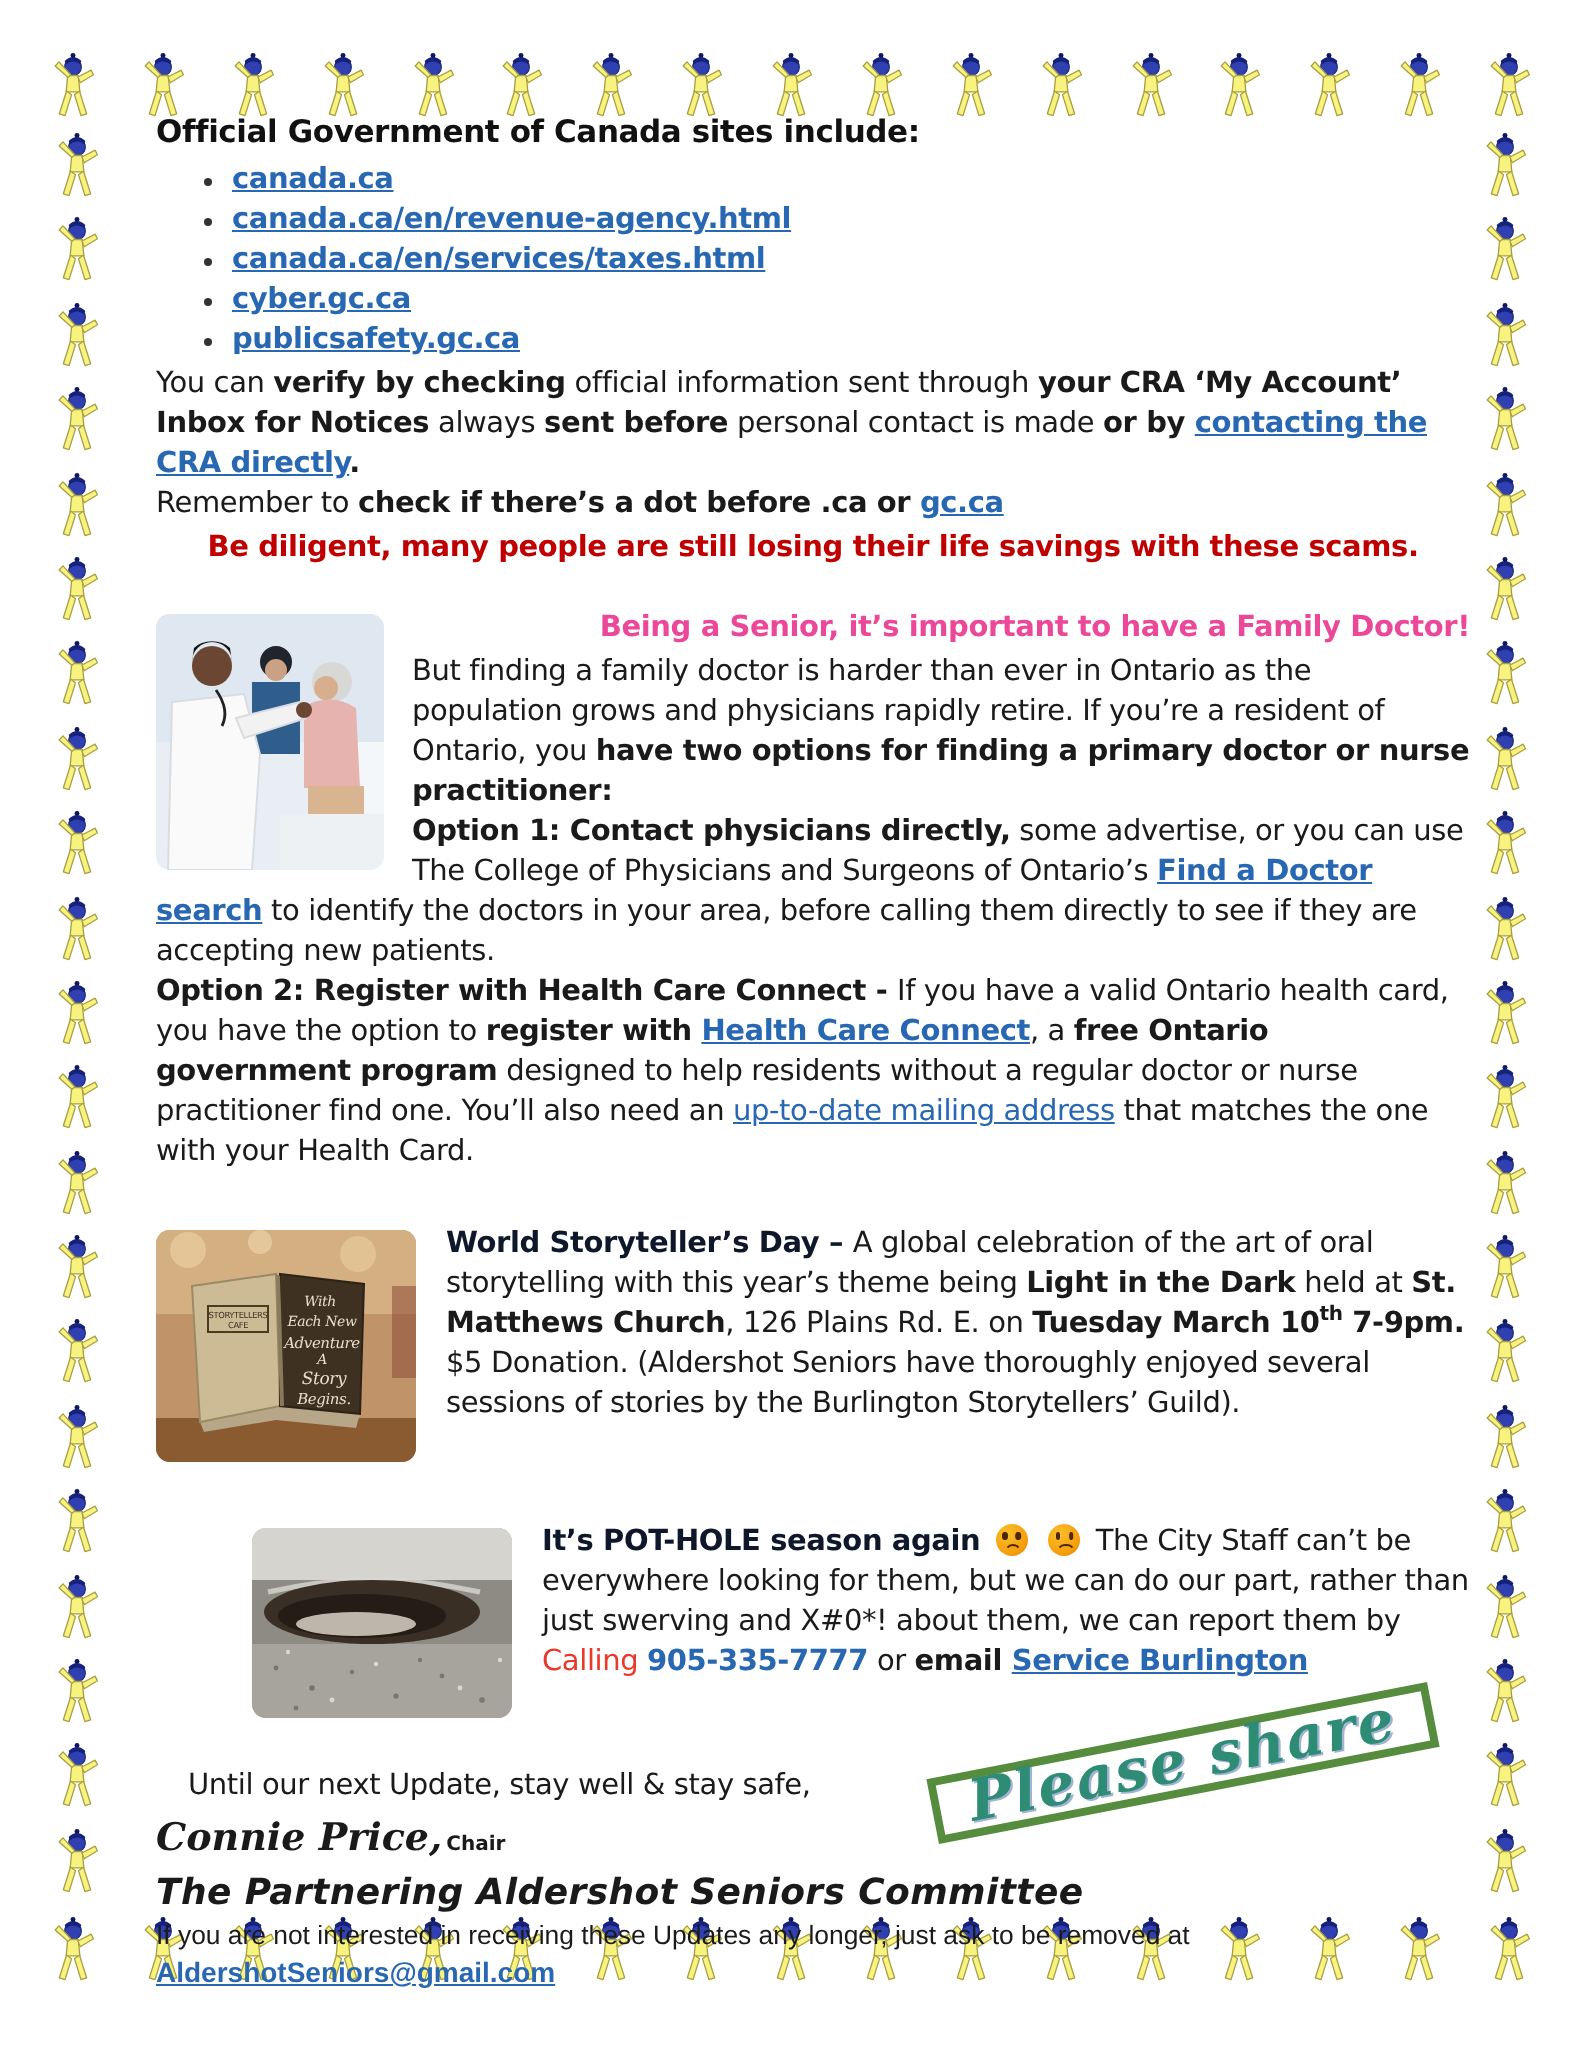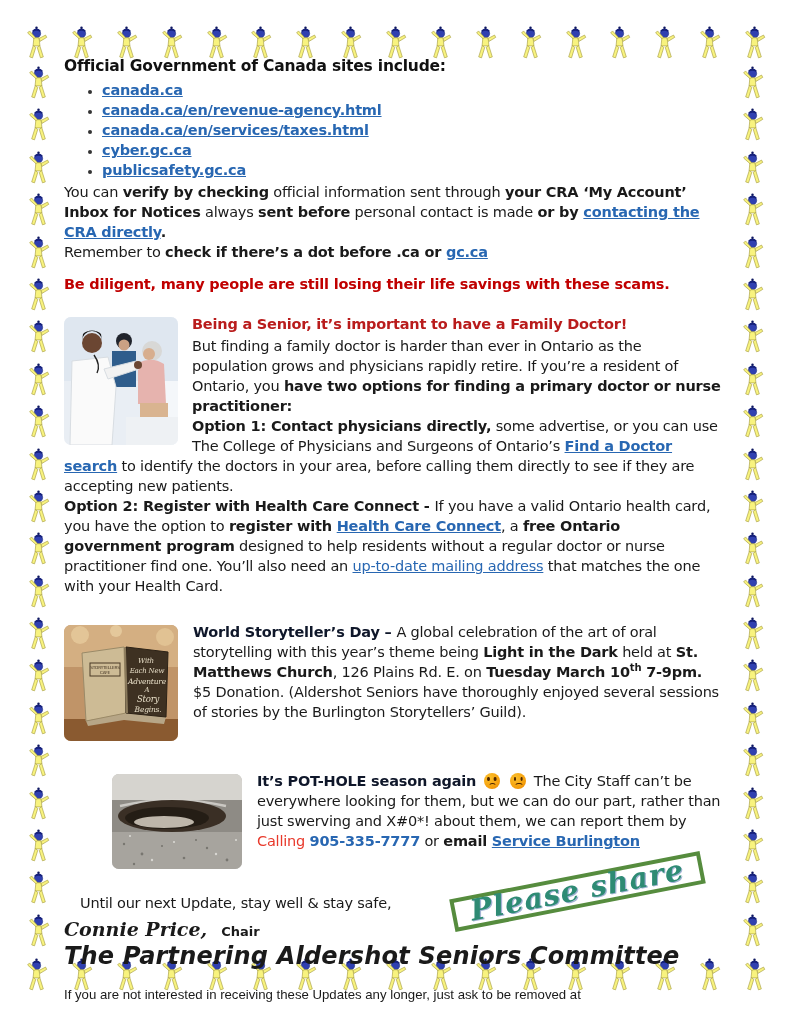--- a/index.html
+++ b/index.html
@@ -9,58 +9,58 @@
   }
   
   .border-row{position:absolute;left:24px;right:24px;display:flex;justify-content:space-between;}
   .border-top{top:26px;}
   .border-bottom{top:958px;}
   .border-col{position:absolute;top:66px;height:884px;display:flex;flex-direction:column;justify-content:space-between;}
   .border-left{left:26px;}
   .border-right{right:26px;}
   .fig{display:block;}
   
-  .content{position:absolute;left:64px;top:56px;width:657px;font-size:14.5px;line-height:20px;letter-spacing:-0.2px;}
+  .content{position:absolute;left:78px;top:56px;width:657px;font-size:14.5px;line-height:20px;letter-spacing:-0.2px;}
   .b{font-weight:700;}
   .lnk{color:#2867B2;text-decoration:underline;cursor:pointer;}
   .blue{color:#0f172a;}
   .brightred{color:#E8392B;}
   .phone{color:#2867B2;}
   .intro-heading{font-weight:700;font-size:15.5px;margin:0 0 4px 0;color:#111;}
   ul.gov-links{margin:0 0 2px 22px;padding-left:16px;}
   ul.gov-links li{margin:0;line-height:20px;font-weight:bold;}
   ul.gov-links li::marker{color:#333;font-size:12px;}
-  .warning{color:#C00000;font-weight:700;margin-top:12px;}
+  .warning{color:#C00000;font-weight:700;margin-top:2px;text-align:center;}
   .section{margin-top:20px;}
   .section.doctor{margin-top:20px;}
   .section.story{margin-top:26px;}
   .section.pothole{margin-top:28px;padding-left:48px;}
   .section::after{content:"";display:block;clear:both;}
-  .sec-heading{color:#b91c1c;font-weight:700;margin:0 0 2px 0;}
+  .sec-heading{color:#ec4899;font-weight:700;margin:0 0 2px 0;text-align:right;}
   .photo{float:left;border-radius:7px;overflow:hidden;}
   .photo svg{display:block;}
   .doctor-photo{width:114px;height:128px;margin:3px 14px 4px 0;}
-  .story-photo{width:114px;height:116px;margin:3px 15px 2px 0;}
+  .story-photo{width:130px;height:116px;margin:3px 15px 2px 0;}
   .pothole-photo{width:130px;height:95px;margin:3px 15px 2px 0;}
   sup{font-size:10px;line-height:0;}
   
   .emoji{display:inline-block;width:16px;height:16px;border-radius:50%;
     background:radial-gradient(circle at 35% 30%,#FBC02D,#F59E0B 65%,#E07C00);
     position:relative;vertical-align:-3px;margin:0 3px;}
   .emoji::before{content:"";position:absolute;left:3.4px;top:4px;width:2.6px;height:3.8px;
     border-radius:50%;background:#4e2600;box-shadow:6.6px 0 0 #4e2600;}
   .emoji::after{content:"";position:absolute;left:3.6px;top:9.6px;width:7.6px;height:4.4px;
     border:1.6px solid #4e2600;border-bottom:none;border-left-color:transparent;border-right-color:transparent;
     border-radius:50% 50% 0 0 / 100% 100% 0 0;}
   
   .closing{position:relative;margin-top:22px;}
   .farewell{margin:0 0 6px 16px;}
   .signature{font-family:"DejaVu Serif",serif;font-style:italic;font-weight:700;font-size:19px;letter-spacing:0;margin:0 0 4px 0;}
-  .signature .role{font-family:"DejaVu Sans",sans-serif;font-style:normal;font-size:13px;margin-left:14px;}
-  .committee{font-weight:700;font-style:italic;font-size:24px;letter-spacing:0.2px;margin:0 0 20px 0;}
+  .signature .role{font-family:"DejaVu Sans",sans-serif;font-style:normal;font-size:10px;margin-left:2px;}
+  .committee{font-weight:700;font-style:italic;font-size:18px;letter-spacing:0.2px;margin:0 0 2px 0;}
   .smallprint{font-family:"Liberation Sans",sans-serif;font-size:13.2px;letter-spacing:0;line-height:17px;margin:0;}
   .email-line{margin:1px 0 0 0;font-family:"Liberation Sans",sans-serif;font-size:14px;letter-spacing:0;line-height:18px;}
   .email-line a{font-weight:700;}
   .stamp{position:absolute;right:16px;top:-18px;transform:rotate(-11deg);
     border:4px solid #568C3E;background:#fff;padding:1px 15px 4px 15px;
     color:#2E8B74;font-family:"DejaVu Serif",serif;font-style:italic;font-weight:700;
     font-size:29px;letter-spacing:1px;text-shadow:1px 1px 0 rgba(46,86,160,0.45);white-space:nowrap;}
 </style>
 </head>
 <body>
@@ -1092,15 +1092,16 @@
     </div>
     <div><span class="b blue">It’s POT-HOLE season again </span><span class="emoji"></span><span> </span><span class="emoji"></span><span> The City Staff can’t be everywhere looking for them, but we can do our part, rather than just swerving and X#0*! about them, we can report them by </span><span class="brightred">Calling </span><span class="b phone">905-335-7777</span><span> or </span><span class="b">email </span><a href="#" class="lnk b">Service Burlington</a></div>
   </div>
 
   <div class="closing">
     <div class="stamp">Please share</div>
     <p class="farewell">Until our next Update, stay well &amp; stay safe,</p>
     <p class="signature"><span>Connie Price,</span><span class="role b">Chair</span></p>
     <p class="committee">The Partnering Aldershot Seniors Committee</p>
     <p class="smallprint">If you are not interested in receiving these Updates any longer, just ask to be removed at</p>
+    <p class="email-line"><a href="#" class="lnk">AldershotSeniors@gmail.com</a></p>
   </div>
 
 </div>
 
 </body></html>

